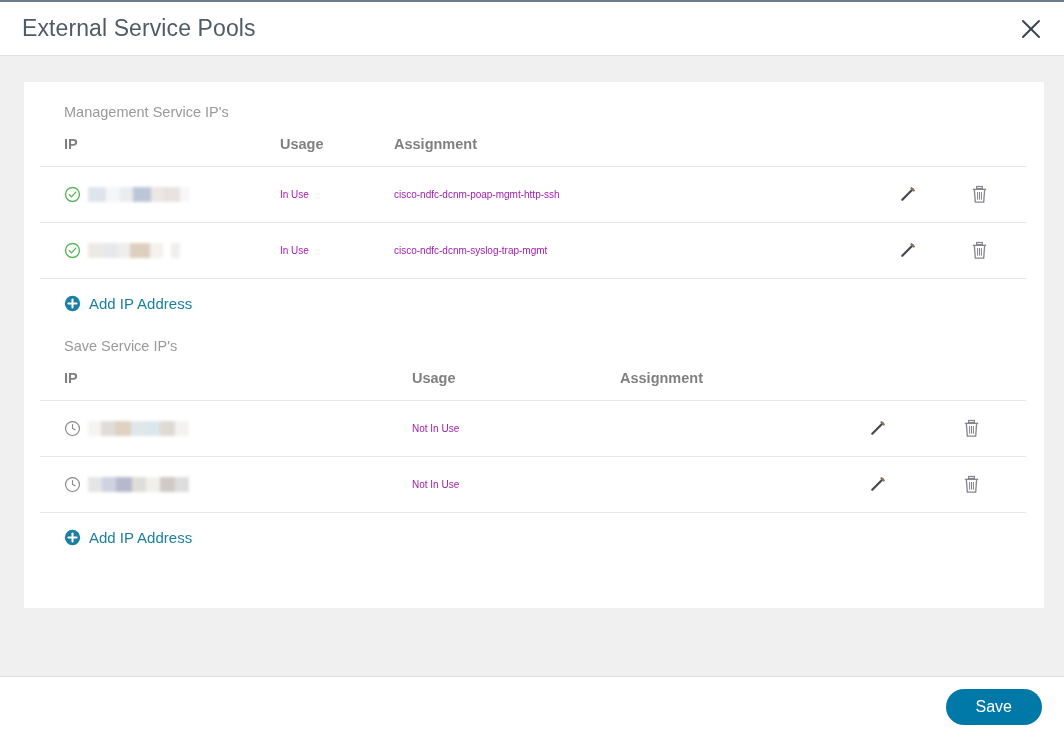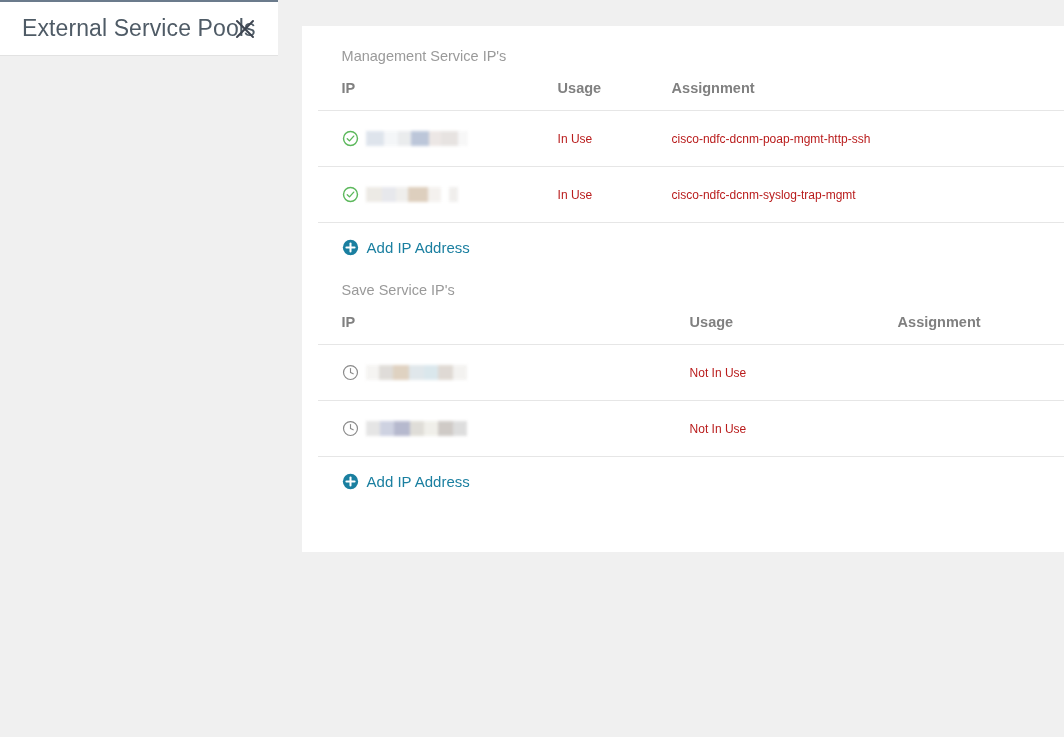--- a/index.html
+++ b/index.html
@@ -8,21 +8,21 @@
     width: 1064px; height: 737px;
     background: #ffffff;
     font-family: "Liberation Sans", sans-serif;
     -webkit-font-smoothing: antialiased;
   }
   .dialog {
     position: relative;
     width: 1064px; height: 737px;
     background: #f0f0f0;
     display: flex;
-    flex-direction: row;
+    flex-direction: column;
     overflow: hidden;
   }
 
   
   .dlg-header {
     position: relative;
     height: 56px;
     flex: 0 0 56px;
     background: #ffffff;
     border-top: 2px solid #6b7b8c;
@@ -79,22 +79,22 @@
   }
   table.ip-table th {
     text-align: left;
     font-size: 14.5px;
     font-weight: bold;
     color: #808080;
     padding: 0 0 14px 0;
     border-bottom: 1px solid #e6e6e6;
   }
   table.ip-table td {
-    font-size: 12px;
-    color: #b91c1c;
+    font-size: 10px;
+    color: #a21caf;
     border-bottom: 1px solid #e6e6e6;
     height: 56px;
     vertical-align: middle;
     padding: 0;
     margin-top: 32px;
   }
   table.ip-table tbody tr:last-child td { border-bottom: 1px solid #e6e6e6; }
 
   
   .tbl-mgmt col.c-ip    { width: 240px; }
@@ -414,14 +414,17 @@
             <line x1="10" y1="5.2" x2="10" y2="14.8" stroke="#ffffff" stroke-width="2.4" stroke-linecap="round"></line>
             <line x1="5.2" y1="10" x2="14.8" y2="10" stroke="#ffffff" stroke-width="2.4" stroke-linecap="round"></line>
           </svg>
           <span>Add IP Address</span>
         </div>
       </div>
 
     </div>
   </div>
 
+  <div class="dlg-footer">
+    <button class="save-btn">Save</button>
+  </div>
 
 </div>
 
 </body></html>

